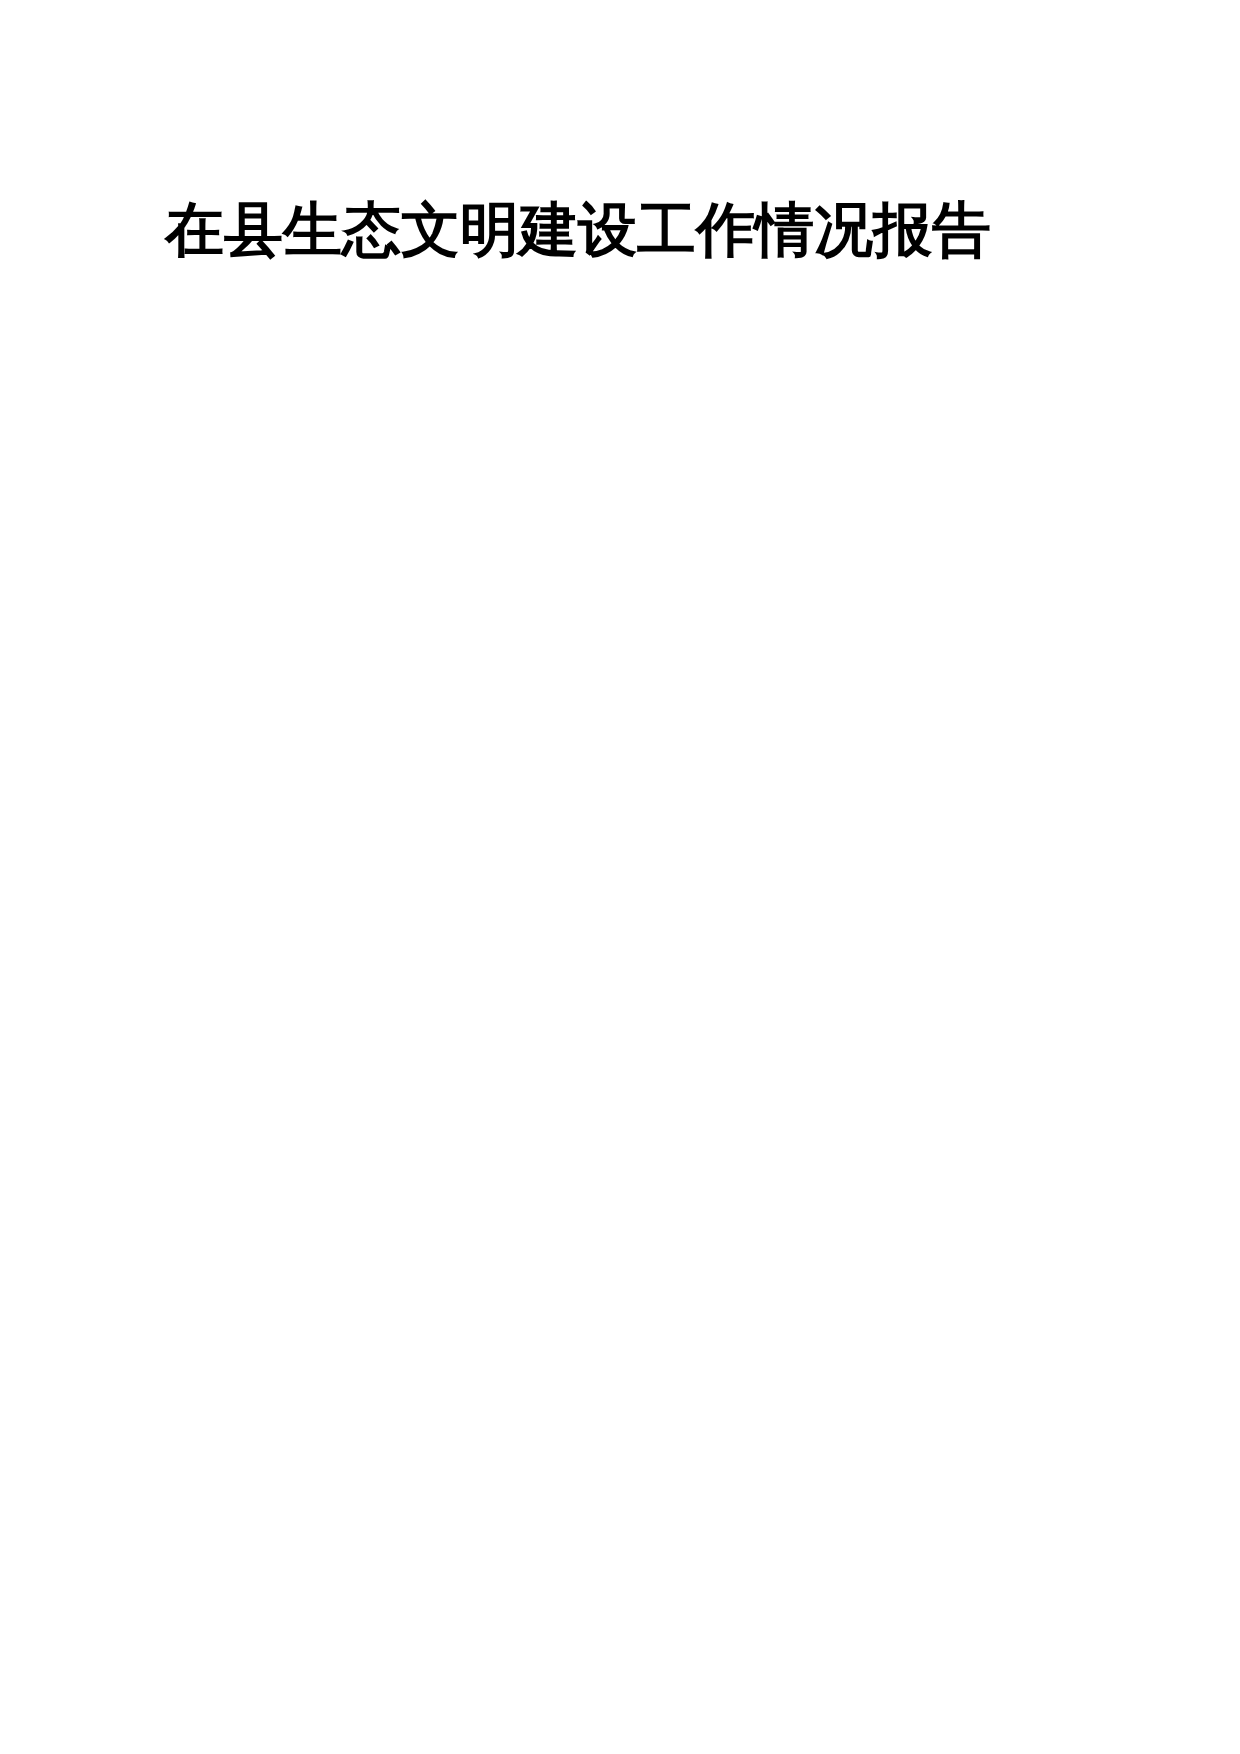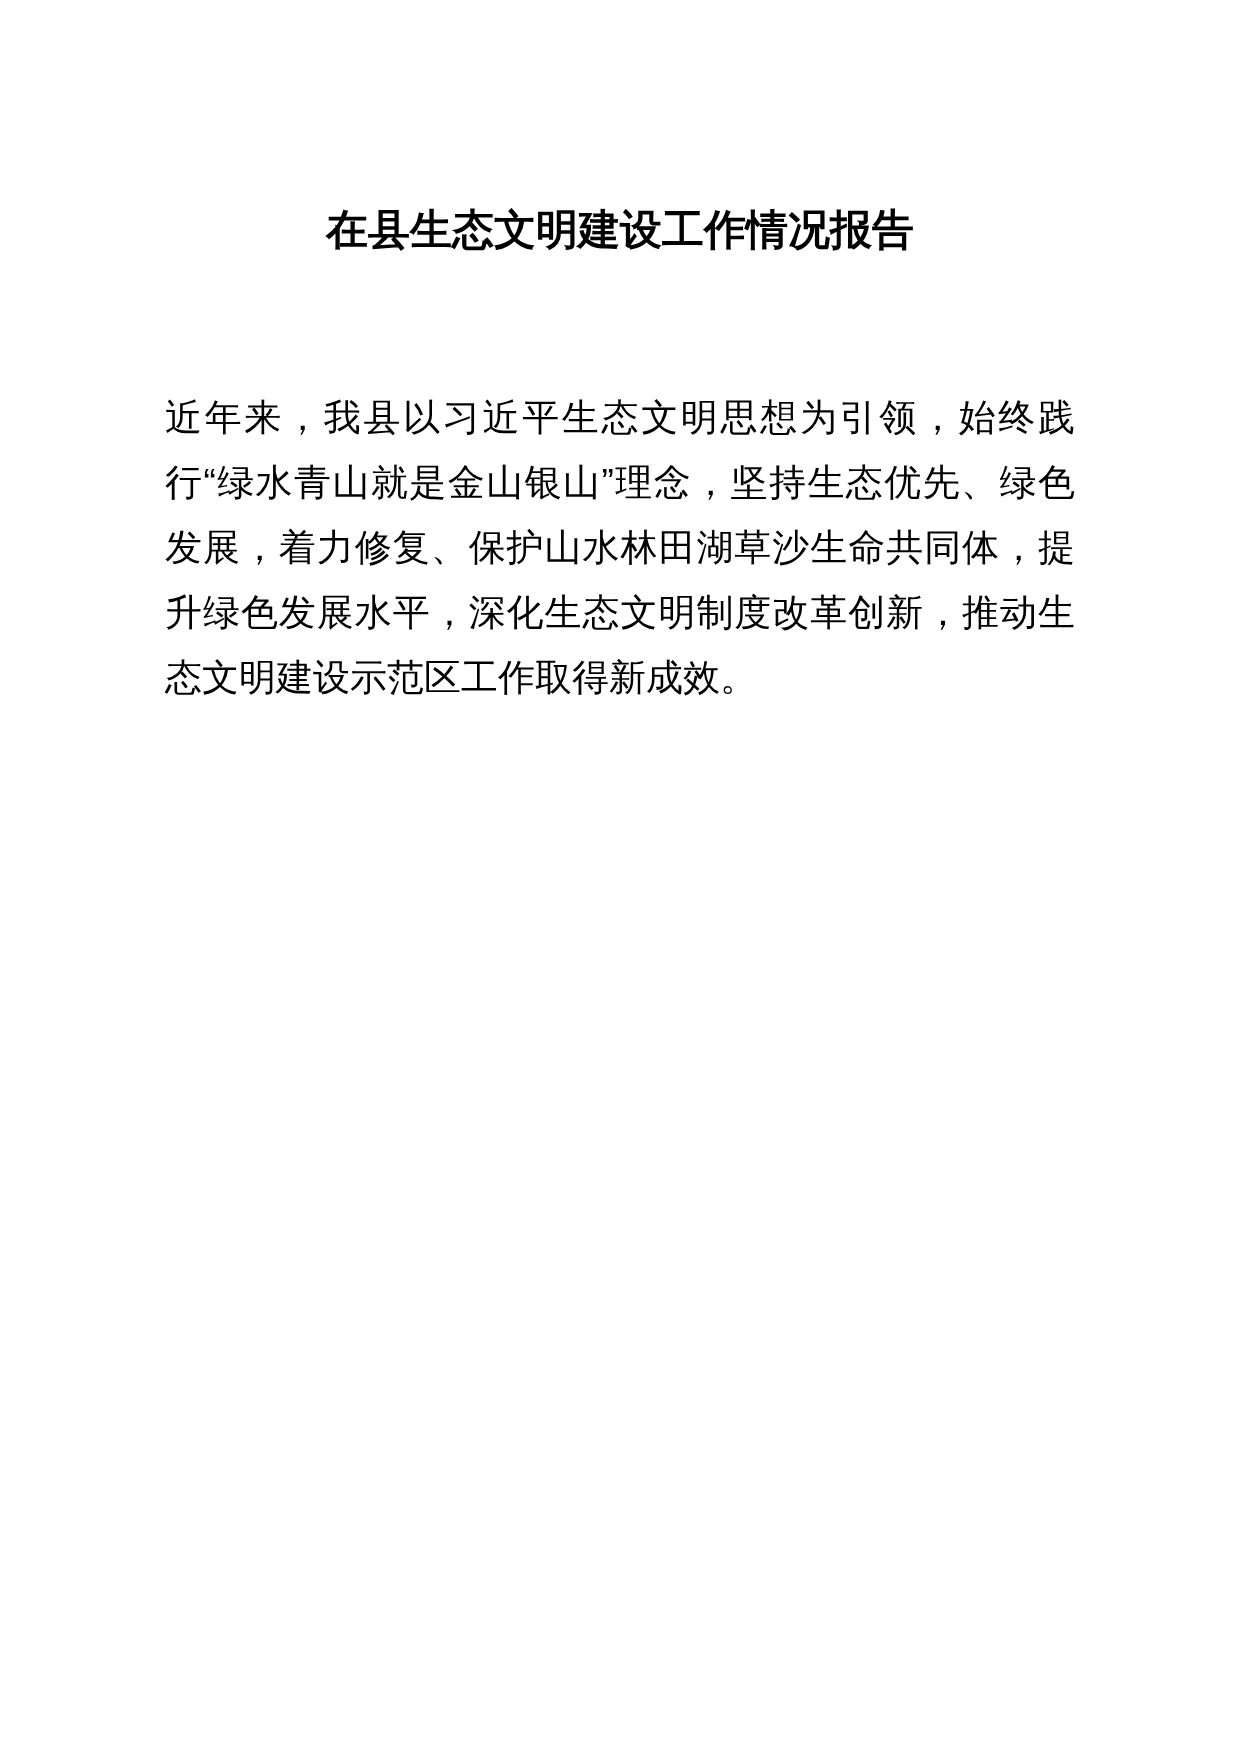--- a/index.html
+++ b/index.html
@@ -19,24 +19,23 @@
     height: 1754px;
     background: #ffffff;
   }
   .content {
     position: absolute;
     left: 165px;
     top: 195px;
     width: 910px;
   }
   .doc-title {
-    font-size: 42px;
+    font-size: 59px;
     line-height: 70px;
     font-weight: 700;
-    text-align: center;
     letter-spacing: 0px;
     margin-bottom: 120px;
     font-family: "Liberation Sans", sans-serif;
   }
   .para {
     font-size: 37px;
     line-height: 65px;
     text-align: justify;
     text-justify: inter-ideograph;
     word-break: break-all;
@@ -44,15 +43,14 @@
     margin: 0;
     font-weight: 400;
   }
 </style>
 </head>
 <body>
 
 <div class="page">
   <div class="content">
     <h1 class="doc-title">在县生态文明建设工作情况报告</h1>
-    <p class="para">近年来，我县以习近平生态文明思想为引领，始终践行“绿水青山就是金山银山”理念，坚持生态优先、绿色发展，着力修复、保护山水林田湖草沙生命共同体，提升绿色发展水平，深化生态文明制度改革创新，推动生态文明建设示范区工作取得新成效。</p>
   </div>
 </div>
 
 </body></html>

